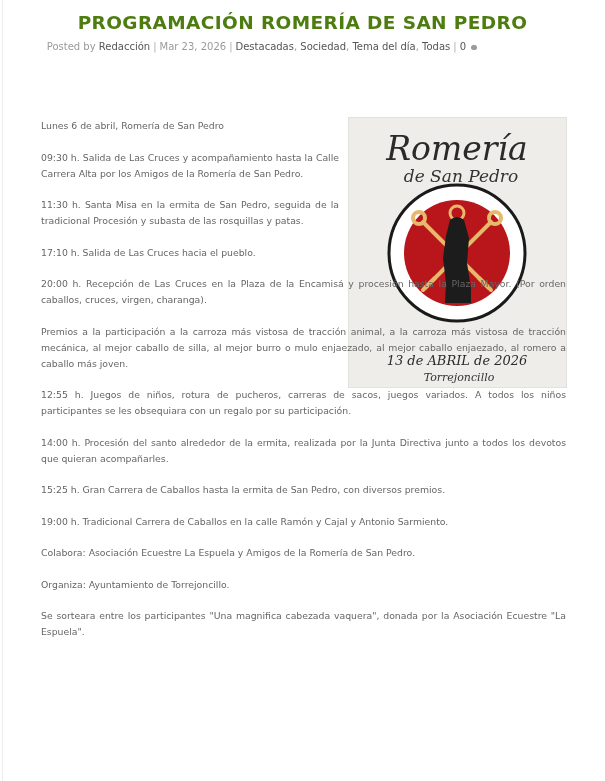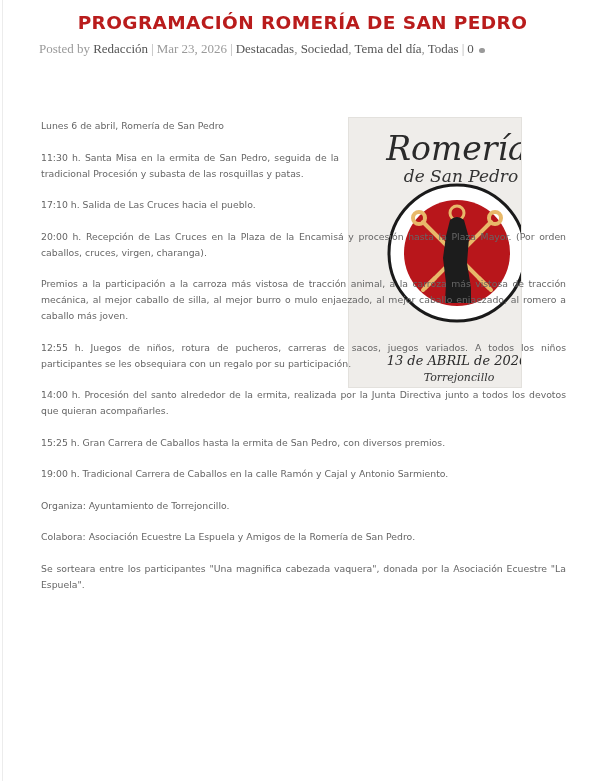--- a/index.html
+++ b/index.html
@@ -1,26 +1,26 @@
 <!DOCTYPE html>
 <html><head>
 <meta charset="utf-8">
 <style>
   html, body { margin:0; padding:0; background:#ffffff; }
   body { width:605px; height:781px; overflow:hidden; position:relative; font-family:"DejaVu Sans", sans-serif; }
   .left-rule { position:absolute; left:2px; top:0; bottom:0; width:1px; background:#ececec; }
-  .title { position:absolute; top:12px; left:0; width:605px; text-align:center; font-size:18.5px; font-weight:bold; color:#b91c1c; letter-spacing:0.4px; margin:0; }
-  .meta { position:absolute; top:41px; left:0; width:524px; text-align:center; font-size:13px; color:#9a9a9a; white-space:nowrap;font-family:Liberation Serif, serif; }
+  .title { position:absolute; top:12px; left:0; width:605px; text-align:center; font-size:18.5px; font-weight:bold; color:#4d7c0f; letter-spacing:0.4px; margin:0; }
+  .meta { position:absolute; top:41px; left:0; width:524px; text-align:center; font-size:10px; color:#9a9a9a; white-space:nowrap; }
   .meta a { color:#555555; text-decoration:none; }
   .meta .sep { color:#b0b0b0; margin:0 3px; }
   .comment-icon { display:inline-block; width:6px; height:5px; background:#9a9a9a; border-radius:3px; margin-left:2px; vertical-align:0; }
   .content { position:absolute; left:41px; top:118px; width:525px; font-size:9.3px; line-height:16px; color:#666666; }
   .content p { margin:0 0 15.5px 0; text-align:justify; }
   .narrow { width:298px; }
-  .poster { position:absolute; left:348px; top:117px; width:174px; height:271px; background:#efedea; border:1px solid #e3e1dd; box-sizing:border-box; overflow:hidden; }
+  .poster { position:absolute; left:348px; top:117px; width:219px; height:271px; background:#efedea; border:1px solid #e3e1dd; box-sizing:border-box; overflow:hidden; }
 </style>
 </head>
 <body>
 
 <div class="left-rule"></div>
 
 <h1 class="title">PROGRAMACIÓN ROMERÍA DE SAN PEDRO</h1>
 
 <div class="meta">
   <span>Posted by</span>
@@ -44,24 +44,25 @@
     </g>
     <circle cx="108" cy="95" r="7" fill="none" stroke="#e8b96a" stroke-width="3"></circle>
     <path d="M101 102 Q108 96 115 102 L120 120 L118 145 L122 170 L122 185 L96 185 L97 165 L94 140 L97 118 Z" fill="#1c1c1c"></path>
     <text x="108" y="247" text-anchor="middle" font-family="DejaVu Serif, serif" font-size="13" font-style="italic" fill="#2a2a2a">13 de ABRIL de 2026</text>
     <text x="110" y="263" text-anchor="middle" font-family="DejaVu Serif, serif" font-size="11" font-style="italic" fill="#333">Torrejoncillo</text>
   </svg>
 </div>
 
 <div class="content">
   <p class="narrow">Lunes 6 de abril, Romería de San Pedro</p>
+  <p class="narrow">09:30 h. Salida de Las Cruces y acompañamiento hasta la Calle Carrera Alta por los Amigos de la Romería de San Pedro.</p>
   <p class="narrow">11:30 h. Santa Misa en la ermita de San Pedro, seguida de la tradicional Procesión y subasta de las rosquillas y patas.</p>
   <p class="narrow">17:10 h. Salida de Las Cruces hacia el pueblo.</p>
   <p>20:00 h. Recepción de Las Cruces en la Plaza de la Encamisá y procesión hasta la Plaza Mayor. (Por orden caballos, cruces, virgen, charanga).</p>
   <p>Premios a la participación a la carroza más vistosa de tracción animal, a la carroza más vistosa de tracción mecánica, al mejor caballo de silla, al mejor burro o mulo enjaezado, al mejor caballo enjaezado, al romero a caballo más joven.</p>
   <p>12:55 h. Juegos de niños, rotura de pucheros, carreras de sacos, juegos variados. A todos los niños participantes se les obsequiara con un regalo por su participación.</p>
   <p>14:00 h. Procesión del santo alrededor de la ermita, realizada por la Junta Directiva junto a todos los devotos que quieran acompañarles.</p>
   <p>15:25 h. Gran Carrera de Caballos hasta la ermita de San Pedro, con diversos premios.</p>
   <p>19:00 h. Tradicional Carrera de Caballos en la calle Ramón y Cajal y Antonio Sarmiento.</p>
+  <p>Colabora: Asociación Ecuestre La Espuela y Amigos de la Romería de San Pedro.</p>
   <p>Organiza: Ayuntamiento de Torrejoncillo.</p>
-  <p>Colabora: Asociación Ecuestre La Espuela y Amigos de la Romería de San Pedro.</p>
   <p>Se sorteara entre los participantes "Una magnifica cabezada vaquera", donada por la Asociación Ecuestre "La Espuela".</p>
 </div>
 
 </body></html>

